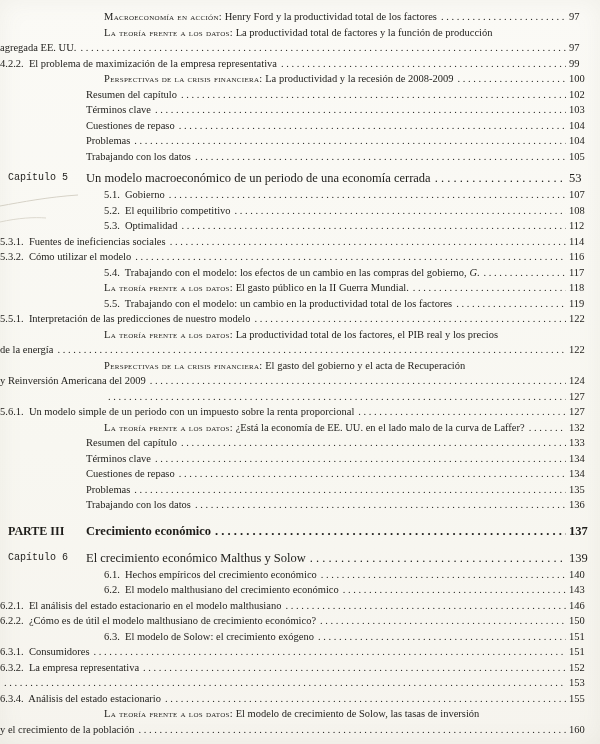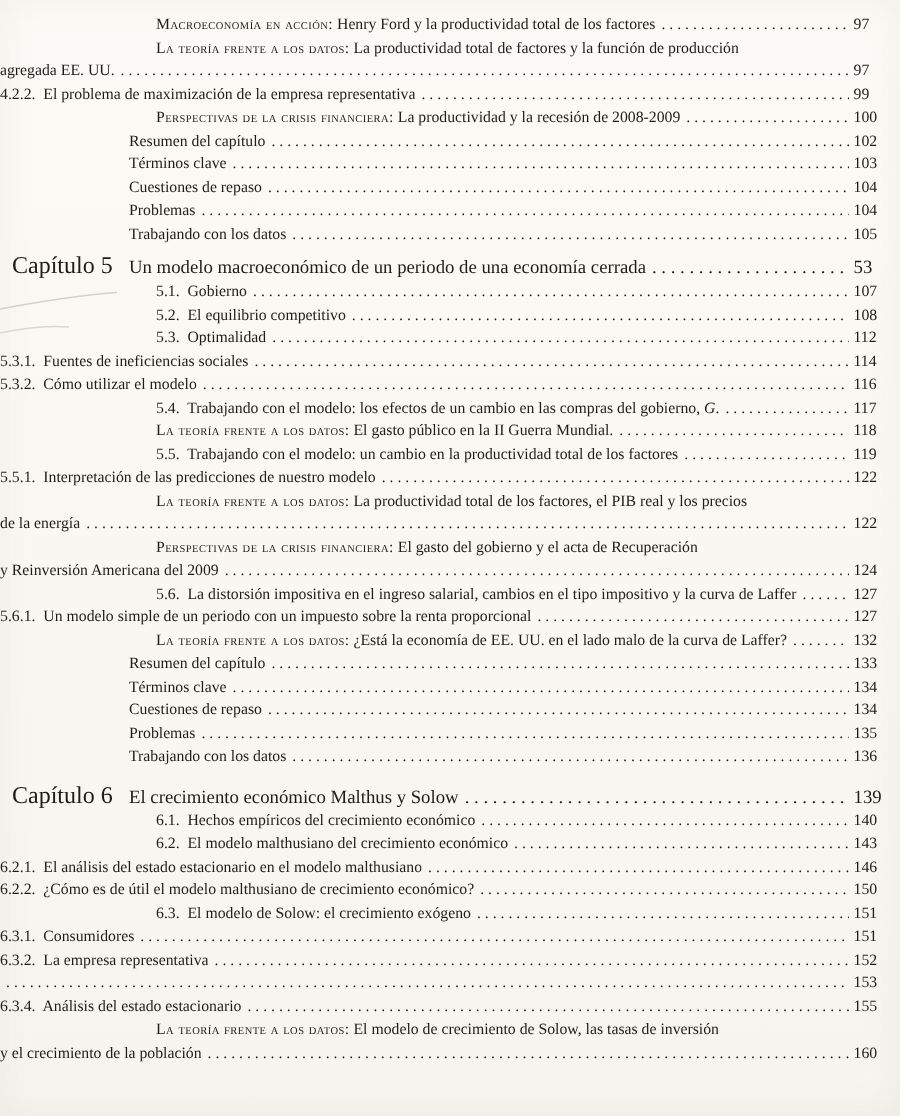--- a/index.html
+++ b/index.html
@@ -74,21 +74,21 @@
   .page-num {
     flex: 0 0 auto;
     min-width: 22px;
     text-align: left;
     white-space: pre;
   }
   .chapter {
     font-size: 12.5px;
     line-height: 18px;
   }
-  .chapter .gutter-label { font-size: 16px; }
+  .chapter .gutter-label { font-size: 10px; font-family: Liberation Mono, monospace; }
   .part {
     font-weight: bold;
     font-size: 12.5px;
     line-height: 18px;
   }
   .part .gutter-label { font-size: 12px; }
   .gap-sm { margin-top: 5px; }
   .gap-lg { margin-top: 9px; }
 </style>
 </head>
@@ -265,21 +265,20 @@
   </div>
       <div class="toc-line indent-2">
 
     <span class="entry-text">y Reinversión Americana del 2009</span>
 
     <span class="dot-leader"></span>
     <span class="page-num">124</span>
   </div>
       <div class="toc-line indent-1">
 
-    <span class="entry-text">5.6.  La distorsión impositiva en el ingreso salarial, cambios en el tipo impositivo y la curva de Laffer</span>
 
     <span class="dot-leader"></span>
     <span class="page-num">127</span>
   </div>
       <div class="toc-line indent-2">
 
     <span class="entry-text">5.6.1.  Un modelo simple de un periodo con un impuesto sobre la renta proporcional</span>
 
     <span class="dot-leader"></span>
     <span class="page-num">127</span>
@@ -320,20 +319,28 @@
     <span class="dot-leader"></span>
     <span class="page-num">135</span>
   </div>
       <div class="toc-line indent-0">
 
     <span class="entry-text">Trabajando con los datos</span>
 
     <span class="dot-leader"></span>
     <span class="page-num">136</span>
   </div>
+      <div class="toc-line indent-0 part gap-lg">
+    <span class="gutter-label">PARTE III</span>
+
+    <span class="entry-text">Crecimiento económico</span>
+
+    <span class="dot-leader"></span>
+    <span class="page-num">137</span>
+  </div>
       <div class="toc-line indent-0 chapter gap-lg">
     <span class="gutter-label">Capítulo 6</span>
 
     <span class="entry-text">El crecimiento económico Malthus y Solow</span>
 
     <span class="dot-leader"></span>
     <span class="page-num">139</span>
   </div>
       <div class="toc-line indent-1">
 

